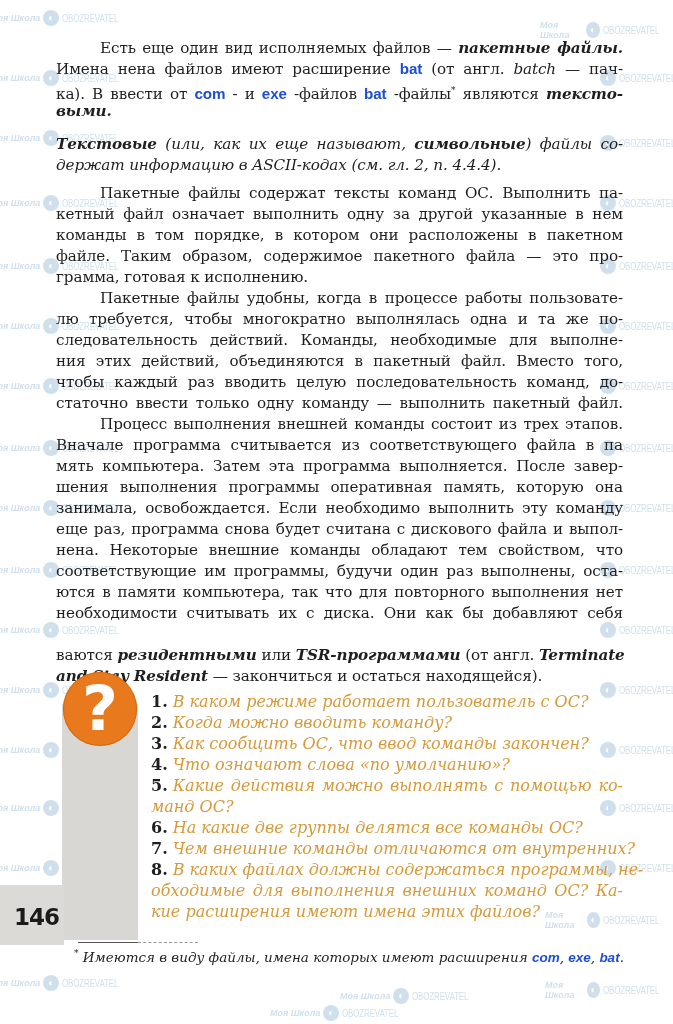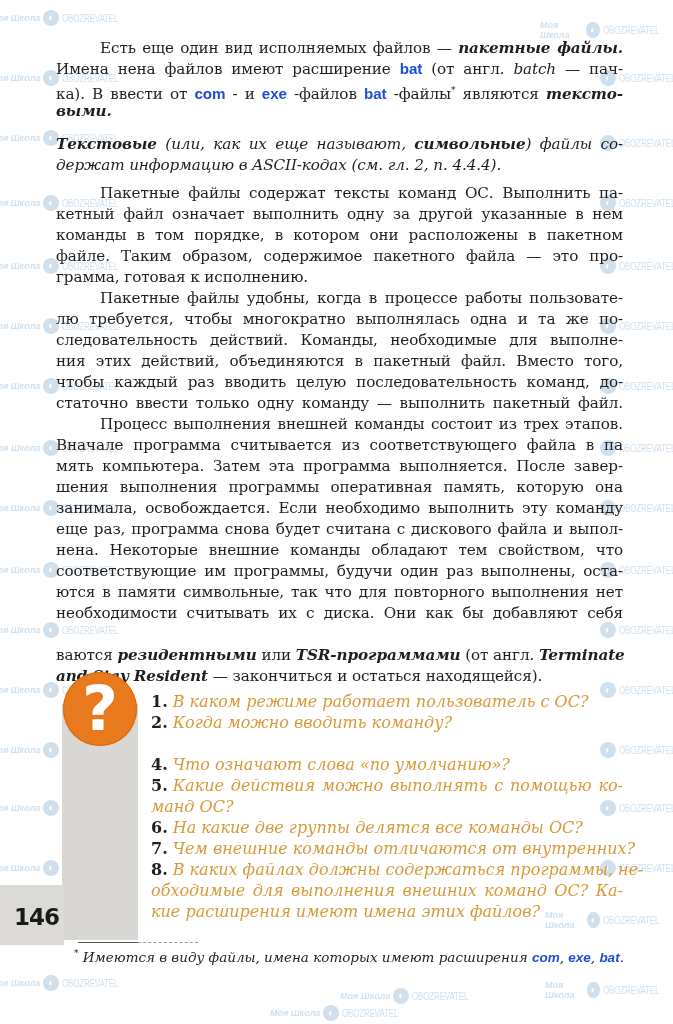--- a/index.html
+++ b/index.html
@@ -228,32 +228,33 @@
   <div class="line just" style="top:393px">статочно ввести только одну команду — выполнить пакетный файл.</div>
 
   <div class="line just ind" style="top:414px">Процесс выполнения внешней команды состоит из трех этапов.</div>
   <div class="line just" style="top:435px">Вначале программа считывается из соответствующего файла в па</div>
   <div class="line just" style="top:456px">мять компьютера. Затем эта программа выполняется. После завер-</div>
   <div class="line just" style="top:477px">шения выполнения программы оперативная память, которую она</div>
   <div class="line just" style="top:498px">занимала, освобождается. Если необходимо выполнить эту команду</div>
   <div class="line just" style="top:519px">еще раз, программа снова будет считана с дискового файла и выпол-</div>
   <div class="line just" style="top:540px">нена. Некоторые внешние команды обладают тем свойством, что</div>
   <div class="line just" style="top:561px">соответствующие им программы, будучи один раз выполнены, оста-</div>
-  <div class="line just" style="top:582px">ются в памяти символьные, так что для повторного выполнения нет</div>
+  <div class="line just" style="top:582px">ются в памяти компьютера, так что для повторного выполнения нет</div>
   <div class="line just" style="top:603px">необходимости считывать их с диска. Они как бы добавляют себя</div>
 
   <div class="line just" style="top:645px"><span>ваются </span><span class="bi">резидентными</span><span> или </span><span class="bi">TSR-программами</span><span> (от англ. </span><span class="bi">Terminate</span></div>
   <div class="line" style="top:666px"><span class="bi">and Stay Resident</span><span> — закончиться и остаться находящейся).</span></div>
 
   <div class="gray-band"></div>
   <div class="gray-box"></div>
   <div class="qicon">?</div>
 
   <div class="q" style="top:692px"><span class="num">1.</span><span>В каком режиме работает пользователь с ОС?</span></div>
   <div class="q" style="top:713px"><span class="num">2.</span><span>Когда можно вводить команду?</span></div>
+  <div class="q" style="top:734px"><span class="num">3.</span><span>Как сообщить ОС, что ввод команды закончен?</span></div>
   <div class="q" style="top:755px"><span class="num">4.</span><span>Что означают слова «по умолчанию»?</span></div>
   <div class="q just" style="top:776px"><span class="num">5.</span><span>Какие действия можно выполнять с помощью ко-</span></div>
   <div class="q" style="top:797px">манд ОС?</div>
   <div class="q" style="top:818px"><span class="num">6.</span><span>На какие две группы делятся все команды ОС?</span></div>
   <div class="q" style="top:839px"><span class="num">7.</span><span>Чем внешние команды отличаются от внутренних?</span></div>
   <div class="q just" style="top:860px"><span class="num">8.</span><span>В каких файлах должны содержаться программы, не-</span></div>
   <div class="q just" style="top:881px">обходимые для выполнения внешних команд ОС? Ка-</div>
   <div class="q" style="top:902px">кие расширения имеют имена этих файлов?</div>
 
   <div class="page-num">146</div>

